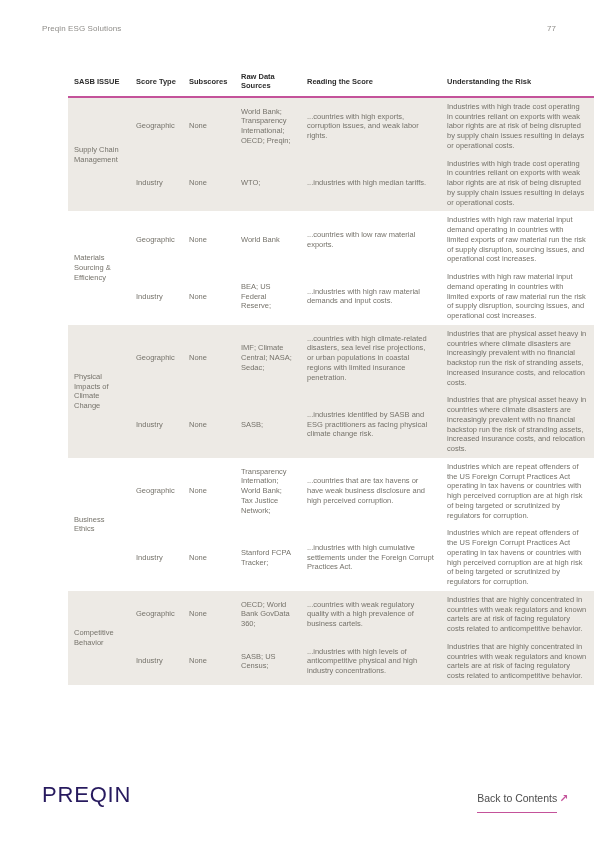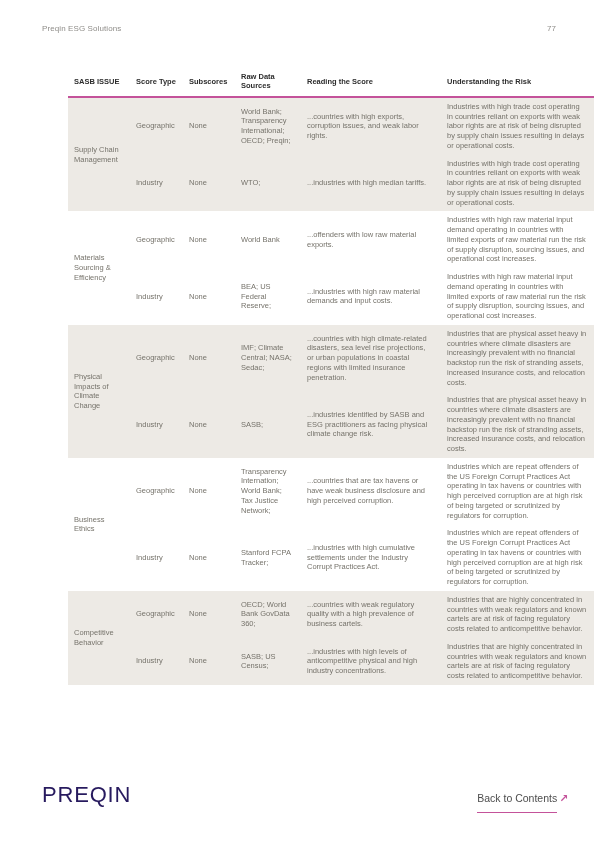--- a/index.html
+++ b/index.html
@@ -127,21 +127,21 @@
         <td class="subscores-cell">None</td>
         <td class="raw-data-cell">WTO;</td>
         <td class="reading-cell">...industries with high median tariffs.</td>
         <td class="risk-cell">Industries with high trade cost operating in countries reliant on exports with weak labor rights are at risk of being disrupted by supply chain issues resulting in delays or operational costs.</td>
       </tr>
       <tr>
         <td rowspan="2" class="issue-cell">Materials Sourcing &amp; Efficiency</td>
         <td class="score-type-cell">Geographic</td>
         <td class="subscores-cell">None</td>
         <td class="raw-data-cell">World Bank</td>
-        <td class="reading-cell">...offenders with low raw material exports.</td>
+        <td class="reading-cell">...countries with low raw material exports.</td>
         <td class="risk-cell">Industries with high raw material input demand operating in countries with limited exports of raw material run the risk of supply disruption, sourcing issues, and operational cost increases.</td>
       </tr>
       <tr>
         <td class="score-type-cell">Industry</td>
         <td class="subscores-cell">None</td>
         <td class="raw-data-cell">BEA; US Federal Reserve;</td>
         <td class="reading-cell">...industries with high raw material demands and input costs.</td>
         <td class="risk-cell">Industries with high raw material input demand operating in countries with limited exports of raw material run the risk of supply disruption, sourcing issues, and operational cost increases.</td>
       </tr>
       <tr class="shaded">
@@ -164,21 +164,21 @@
         <td class="score-type-cell">Geographic</td>
         <td class="subscores-cell">None</td>
         <td class="raw-data-cell">Transparency Internation; World Bank; Tax Justice Network;</td>
         <td class="reading-cell">...countries that are tax havens or have weak business disclosure and high perceived corruption.</td>
         <td class="risk-cell">Industries which are repeat offenders of the US Foreign Corrupt Practices Act operating in tax havens or countries with high perceived corruption are at high risk of being targeted or scrutinized by regulators for corruption.</td>
       </tr>
       <tr>
         <td class="score-type-cell">Industry</td>
         <td class="subscores-cell">None</td>
         <td class="raw-data-cell">Stanford FCPA Tracker;</td>
-        <td class="reading-cell">...industries with high cumulative settlements under the Industry Corrupt Practices Act.</td>
+        <td class="reading-cell">...industries with high cumulative settlements under the Foreign Corrupt Practices Act.</td>
         <td class="risk-cell">Industries which are repeat offenders of the US Foreign Corrupt Practices Act operating in tax havens or countries with high perceived corruption are at high risk of being targeted or scrutinized by regulators for corruption.</td>
       </tr>
       <tr class="shaded">
         <td rowspan="2" class="issue-cell">Competitive Behavior</td>
         <td class="score-type-cell">Geographic</td>
         <td class="subscores-cell">None</td>
         <td class="raw-data-cell">OECD; World Bank GovData 360;</td>
         <td class="reading-cell">...countries with weak regulatory quality with a high prevalence of business cartels.</td>
         <td class="risk-cell">Industries that are highly concentrated in countries with weak regulators and known cartels are at risk of facing regulatory costs related to anticompetitive behavior.</td>
       </tr>

